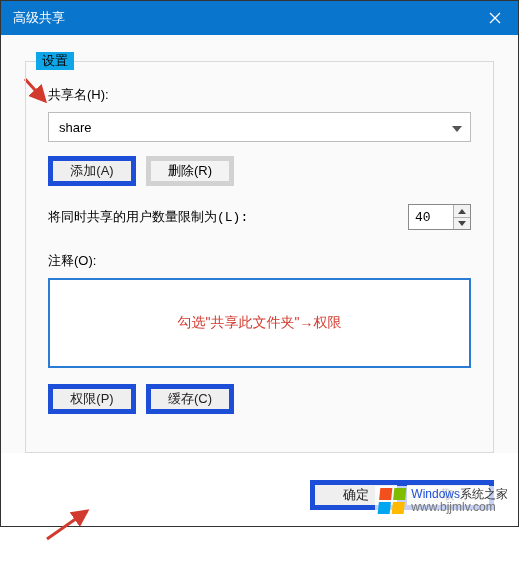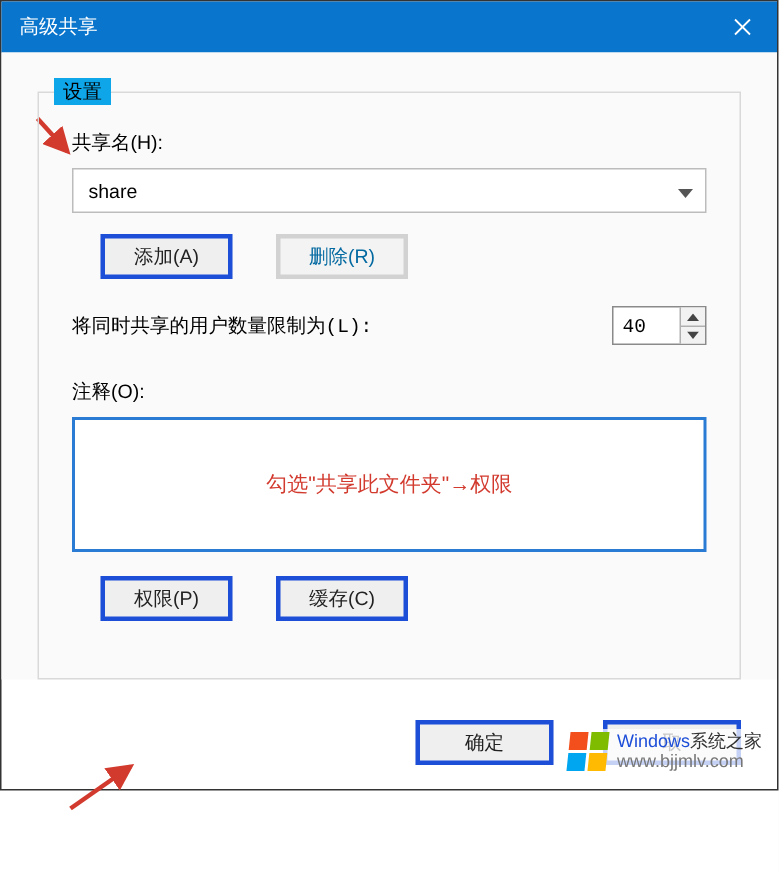--- a/index.html
+++ b/index.html
@@ -85,32 +85,31 @@
     border: 1px solid #bcbcbc;
     background: #fff;
     height: 30px;
     padding: 0 8px 0 10px;
     justify-content: space-between;
   }
   .combo-arrow svg { fill: #555; }
   .btn-row { display: flex; gap: 10px; margin: 14px 0 18px 0; }
   .btn {
     height: 30px;
-    border: 3px solid #1d4ed8;
+    border: 5px solid #1d4ed8;
     background: #efefef;
     min-width: 88px;
     display: inline-flex;
     align-items: center;
     justify-content: center;
     font-size: 13px;
     color: #222;
-    margin-left: 19px;
   }
   .btn.disabled {
-    color: #0369a1;
+    color: #000000;
     background: #f3f3f3;
     border-color: #d2d2d2;
   }
   .limit-row {
     display: flex;
     align-items: center;
     justify-content: space-between;
     margin: 8px 0 22px 0;
     font-family: Liberation Mono, monospace;
   }
@@ -146,21 +145,20 @@
     display: flex;
     align-items: center;
     justify-content: center;
   }
   .comment-hint { color: #d23a2e; font-size: 14px; }
   .footer-buttons {
     position: absolute;
     bottom: 16px;
     right: 24px;
     display: flex;
-    gap: 14px;
   }
   .footer-buttons .btn { min-width: 92px; }
   .watermark {
     position: absolute;
     right: 6px;
     bottom: 10px;
     display: flex;
     align-items: center;
     gap: 6px;
     background: rgba(255,255,255,0.75);

